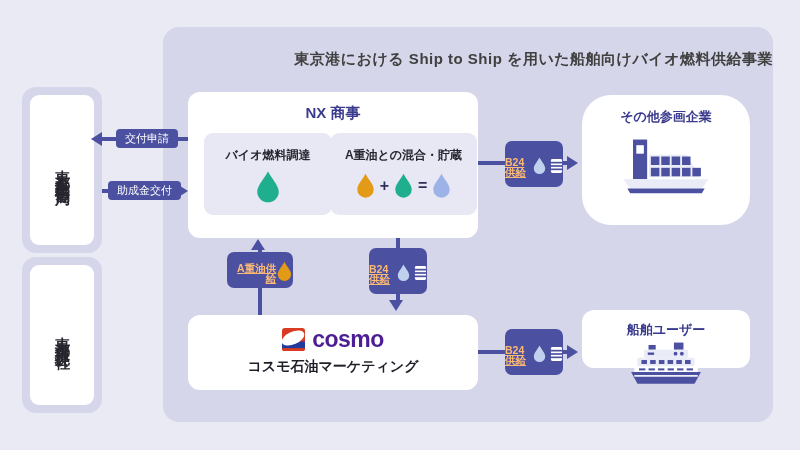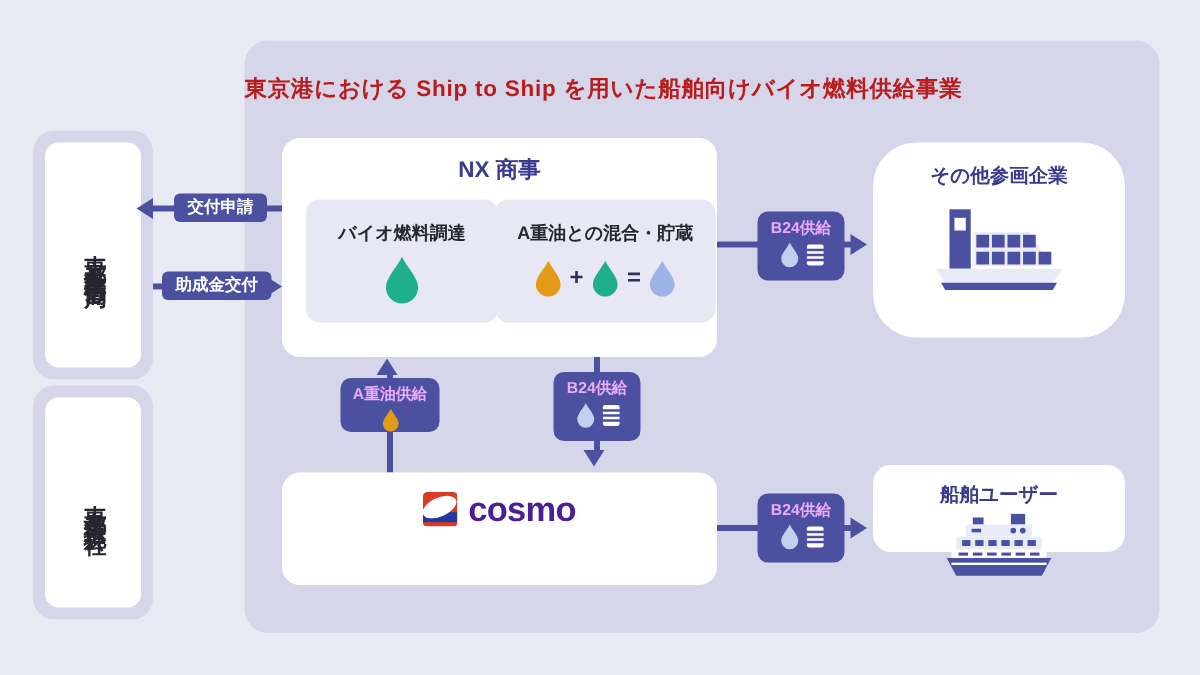--- a/index.html
+++ b/index.html
@@ -7,22 +7,22 @@
     width:800px;height:450px;position:relative;overflow:hidden;
     background:#eaeaf4;
     font-family:"Liberation Sans","DejaVu Sans",sans-serif;
   }
   .abs{position:absolute;}
   .panel{
     left:163px;top:27px;width:610px;height:395px;
     background:#d5d6ea;border-radius:16px;
   }
   .main-title{
-    left:163px;top:50px;width:610px;text-align:left;
-    font-size:15px;font-weight:bold;color:#b91c1c;letter-spacing:.5px;
+    left:163px;top:50px;width:610px;text-align:right;
+    font-size:15px;font-weight:bold;color:#404040;letter-spacing:.5px;
   }
   
   .org-box{
     left:22px;width:80px;background:#d5d6ea;border-radius:14px;
     padding:8px;box-sizing:border-box;
   }
   .org-inner{
     width:100%;height:100%;background:#ffffff;border-radius:9px;
     display:flex;align-items:center;justify-content:center;
   }
@@ -31,27 +31,27 @@
     font-size:15px;font-weight:bold;color:#26262e;letter-spacing:3px;
   }
   
   .hline{height:4px;background:#4b50a1;}
   .vline{width:4px;background:#4b50a1;}
   .ah-left{width:0;height:0;border-top:7px solid transparent;border-bottom:7px solid transparent;border-right:11px solid #4b50a1;}
   .ah-right{width:0;height:0;border-top:7px solid transparent;border-bottom:7px solid transparent;border-left:11px solid #4b50a1;}
   .ah-up{width:0;height:0;border-left:7px solid transparent;border-right:7px solid transparent;border-bottom:11px solid #4b50a1;}
   .ah-down{width:0;height:0;border-left:7px solid transparent;border-right:7px solid transparent;border-top:11px solid #4b50a1;}
   .pill{
-    background:#4b50a1;color:#fff;font-size:11px;font-weight:bold;
+    background:#4b50a1;color:#fff;font-size:11px;font-weight:normal;
     padding:4px 9px;border-radius:4px;white-space:nowrap;line-height:1;
   }
   
   .supply-badge{
-    background:#4b50a1;border-radius:7px;color:#f0abfc;
-    display:flex;flex-direction:column;align-items:center;
+    background:#4b50a1;border-radius:7px;color:#fdba74;
+    display:flex;flex-direction:row;align-items:center;text-decoration:underline;
   }
   .supply-badge .lbl{font-size:10.5px;font-weight:bold;margin-top:6px;line-height:1;}
   .supply-badge .icons{display:flex;align-items:center;gap:3px;margin-top:3px;}
   
   .card{background:#ffffff;border-radius:12px;}
   .card-title{font-weight:bold;color:#3a3a8e;text-align:center;}
   .sub-box{
     background:#e8e8f5;border-radius:9px;position:absolute;
     display:flex;flex-direction:column;align-items:center;
   }
@@ -189,20 +189,21 @@
         </defs>
       <g clip-path="url(#cosmoClip)">
         <rect width="24" height="24" fill="#d93a22"></rect>
         <rect y="14" width="24" height="8" fill="#23399b"></rect>
         <rect y="21" width="24" height="3" fill="#d93a22"></rect>
         <ellipse cx="11.5" cy="10.5" rx="12.5" ry="6.5" fill="#ffffff" transform="rotate(-24 11.5 10.5)"></ellipse>
       </g>
     </svg>
     <span class="cosmo-word">cosmo</span>
   </div>
+  <div class="cosmo-name">コスモ石油マーケティング</div>
 </div>
 
 <div class="abs hline" style="left:478px;top:350px;width:90px;"></div>
 <div class="abs ah-right" style="left:567px;top:345px;"></div>
 <div class="abs supply-badge" style="left:505px;top:329px;width:58px;height:46px;">
   <div class="lbl">B24供給</div>
   <div class="icons">
     <svg width="15" height="18" viewBox="0 0 24 30">
       <path d="M12 1 C9.5 6.5 2.5 13.5 2.5 19 A9.5 9.5 0 0 0 21.5 19 C21.5 13.5 14.5 6.5 12 1 Z" fill="#bfd1ec"></path>
     </svg>

